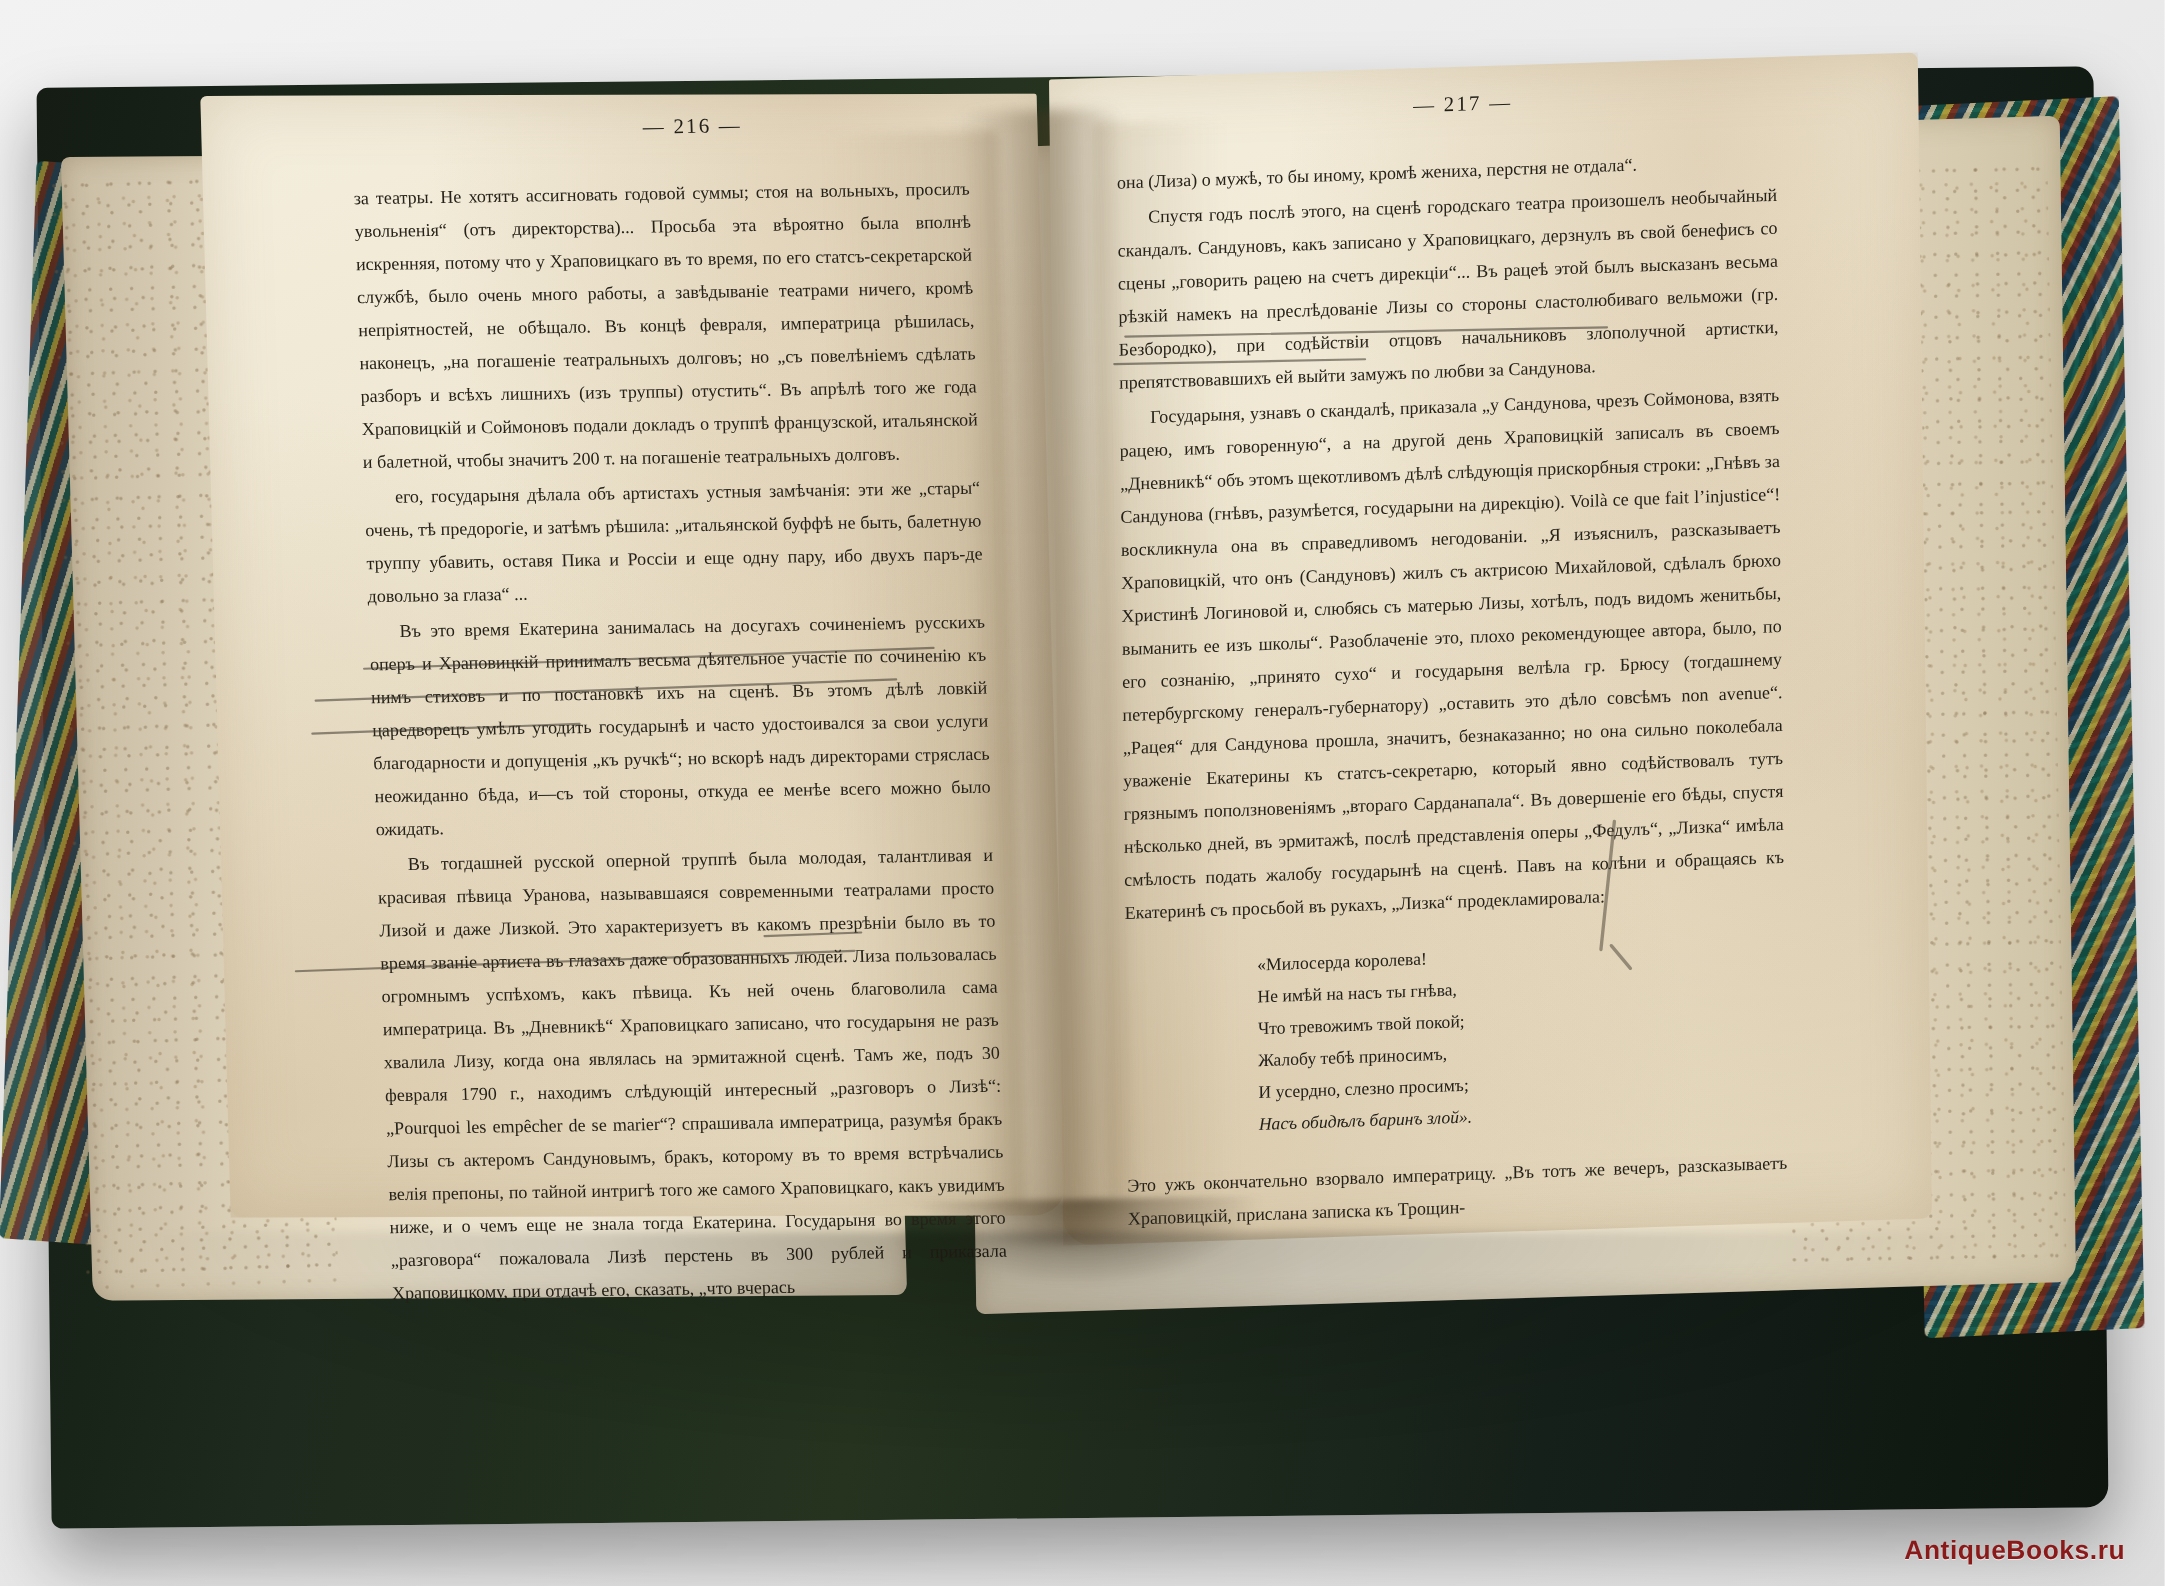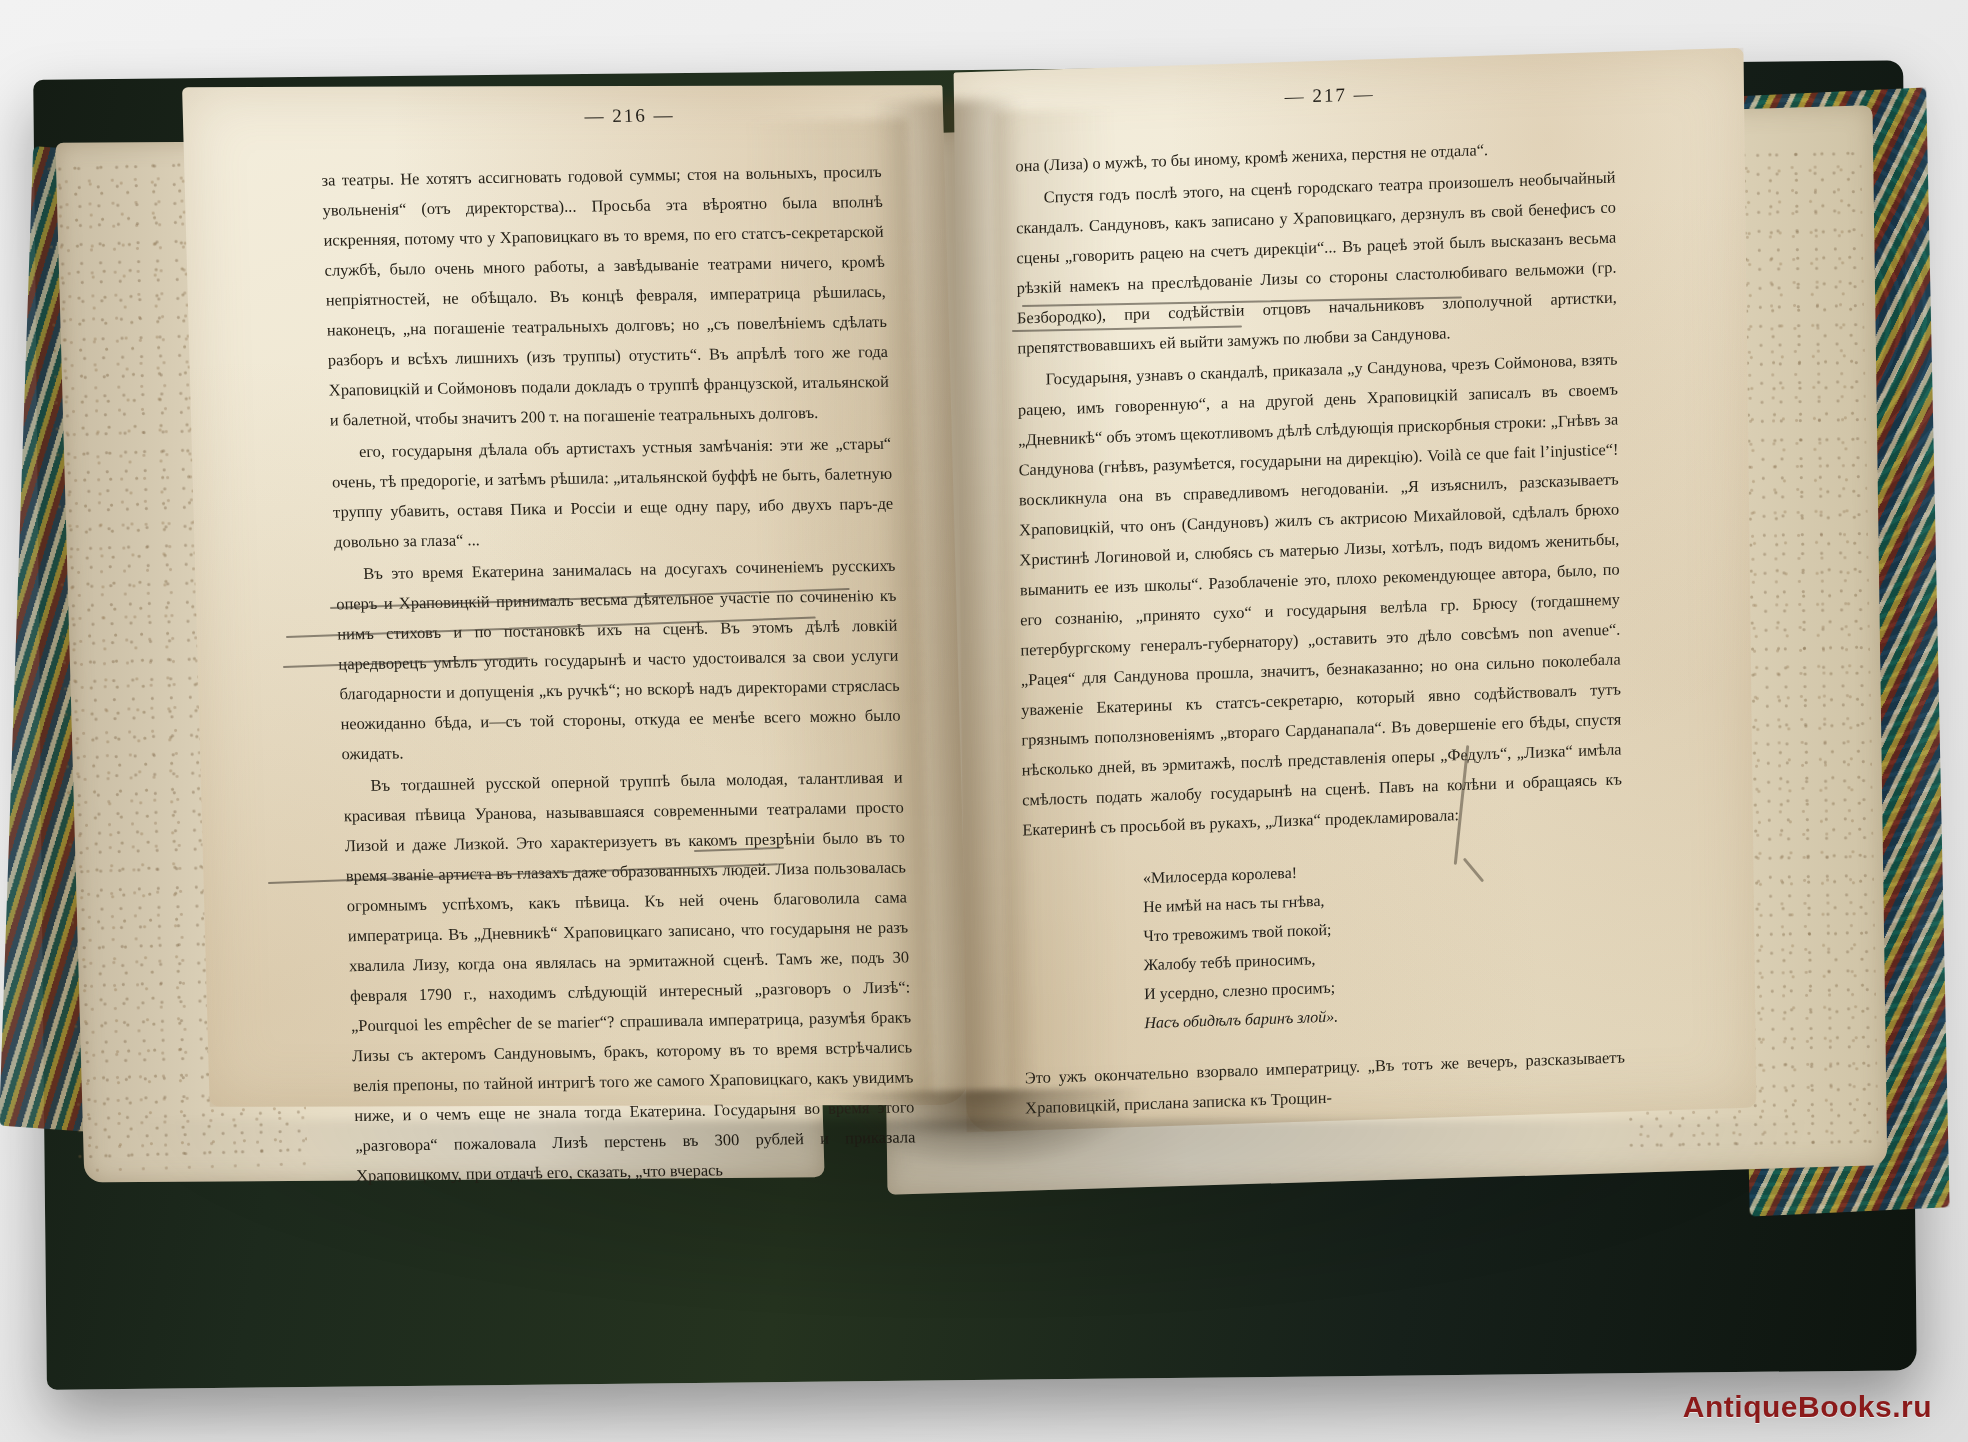--- a/index.html
+++ b/index.html
@@ -99,21 +99,21 @@
   p.body.noind{text-indent:0;}
   .verse{margin:22px 0 22px 120px;font-size:16px;line-height:29px;font-style:normal;}
   .verse .last{font-style:italic;}
 
   
   .uline{position:absolute;height:2px;background:rgba(60,55,45,.55);border-radius:2px;
     transform-origin:left center;}
   .pencil-mark{position:absolute;width:3px;background:rgba(70,62,48,.5);border-radius:3px;}
 
   
-  .watermark{position:absolute;right:36px;bottom:18px;font-size:30px;
+  .watermark{position:absolute;right:36px;bottom:18px;font-size:24px;
     font-family:"Liberation Sans",sans-serif;font-weight:700;color:#8a1a1a;
     letter-spacing:.5px;text-shadow:0 1px 0 rgba(255,255,255,.6);}
 
   
   .curve-l{position:absolute;left:760px;top:120px;width:160px;height:980px;
     background:linear-gradient(90deg, rgba(120,95,55,0), rgba(120,95,55,.22));
     transform:rotate(-1.5deg);filter:blur(5px);}
   .curve-r{position:absolute;left:1000px;top:110px;width:120px;height:980px;
     background:linear-gradient(270deg, rgba(120,95,55,0), rgba(120,95,55,.18));
     transform:rotate(-0.8deg);filter:blur(5px);}

